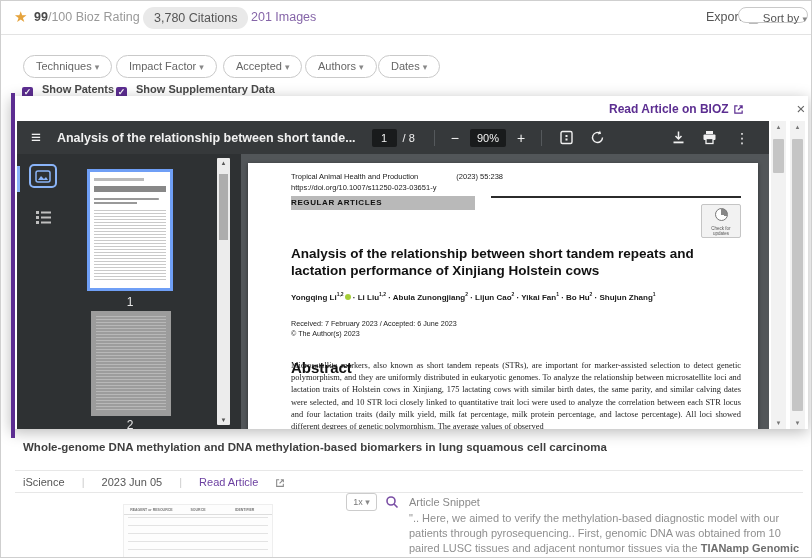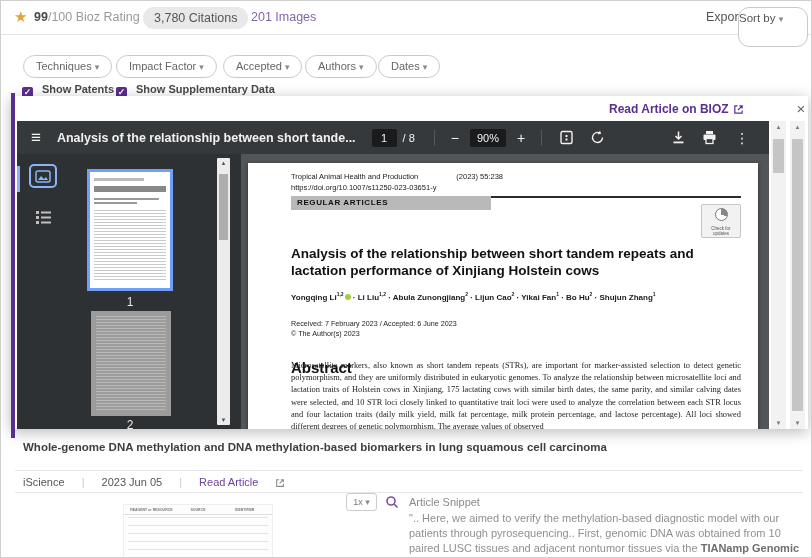--- a/index.html
+++ b/index.html
@@ -11,22 +11,22 @@
   .star{position:absolute;left:13px;top:7px;font-size:15px;color:#e5a33c;}
   .rating{position:absolute;left:33px;top:9px;font-size:12.5px;color:#999;}
   .rating b{color:#4a4a4a;}
   .info-ic{display:inline-block;width:11px;height:11px;border:1px solid #9a9a9a;border-radius:50%;
            font-size:8px;line-height:10px;text-align:center;color:#9a9a9a;margin-left:4px;vertical-align:-1px;}
   .cit-box{position:absolute;left:142px;top:6px;height:22px;background:#e9e9e9;border-radius:11px;
            font-size:12.5px;color:#555;line-height:22px;padding:0 11px;}
   .img-link{position:absolute;left:250px;top:9px;font-size:12.5px;color:#8565a8;cursor:pointer;}
   .export{position:absolute;left:705px;top:9px;font-size:12.5px;color:#555;cursor:pointer;}
   .export svg{vertical-align:-3px;margin-left:5px;}
-  .sortby{position:absolute;left:737px;top:6px;width:70px;height:40px;border:1px solid #c9c9c9;border-radius:11px;
-          font-size:11.5px;color:#555;text-align:left;line-height:20px;cursor:pointer;background:#fff;}
+  .sortby{position:absolute;left:737px;top:6px;width:70px;height:16px;border:1px solid #c9c9c9;border-radius:11px;
+          font-size:11.5px;color:#555;text-align:right;line-height:20px;cursor:pointer;background:#fff;}
   .caret{color:#888;font-size:9px;}
   
   .pill{position:absolute;top:54px;height:23px;border:1px solid #c9c9c9;border-radius:12px;background:#fff;
         font-size:11px;color:#666;line-height:21px;padding:0 12px;cursor:pointer;}
   
   .toggle{position:absolute;top:82px;height:14px;font-size:11px;color:#4a4a4a;font-weight:bold;}
   .cb{display:inline-block;width:11px;height:11px;background:#5c2d91;border-radius:2px;color:#fff;
       font-size:9px;line-height:11px;text-align:center;margin-right:9px;vertical-align:-2px;}
   
   .accent-bar{position:absolute;left:10px;top:92px;width:4px;height:345px;background:#5c2d91;z-index:12;}
@@ -73,22 +73,22 @@
      background:repeating-linear-gradient(#b8b8b8 0 1px,transparent 1px 3px);}
   .side-sb{position:absolute;left:200px;top:4px;width:13px;bottom:4px;background:#ececec;border-radius:1px;}
   .side-sb .arr{position:absolute;width:100%;text-align:center;font-size:6px;color:#555;}
   .side-sb .thm{position:absolute;left:2px;width:9px;top:16px;height:66px;background:#adadad;}
   .pdf-main{position:absolute;left:224px;top:0;right:0;bottom:0;background:#525659;overflow:hidden;}
   .pdf-page{position:absolute;left:7px;top:9px;width:510px;height:420px;background:#fff;
             box-shadow:0 1px 4px rgba(0,0,0,.45);color:#222;}
   .jline{position:absolute;left:43px;top:9px;font-size:7.5px;color:#1a1a1a;}
   .jline .gap{display:inline-block;width:38px;}
   .doi{position:absolute;left:43px;top:20px;font-size:7.5px;color:#1a1a1a;}
-  .secbar{position:absolute;left:43px;top:33px;width:200px;height:14px;background:#b9b9b9;
-          font-size:8px;font-weight:bold;letter-spacing:.6px;color:#111;line-height:14px;padding-left:6px;}
+  .secbar{position:absolute;left:43px;top:33px;width:184px;height:14px;background:#b9b9b9;
+          font-size:8px;font-weight:bold;letter-spacing:.6px;color:#111;line-height:14px;}
   .secline{position:absolute;left:243px;top:33px;right:17px;height:2px;background:#2b2b2b;}
   .chkupd{position:absolute;right:17px;top:41px;width:40px;height:34px;border:1px solid #c5c5c5;background:#f2f2f2;
           border-radius:2px;text-align:center;}
   .chkupd .c{display:inline-block;width:13px;height:13px;border:1.5px solid #777;border-radius:50%;margin-top:3px;
              background:conic-gradient(#888 0 110deg,#fff 110deg 360deg);}
   .chkupd .t{font-size:4.5px;color:#555;line-height:5px;margin-top:1px;}
   .ptitle{position:absolute;left:43px;top:82px;font-size:13.5px;font-weight:bold;color:#111;line-height:17px;width:440px;}
   .pauthors{position:absolute;left:43px;top:128px;font-size:8px;font-weight:bold;color:#1a1a1a;width:450px;}
   .sup{font-size:5px;vertical-align:super;}
   .orcid{display:inline-block;width:6px;height:6px;background:#a6ce39;border-radius:50%;margin-left:1px;}

